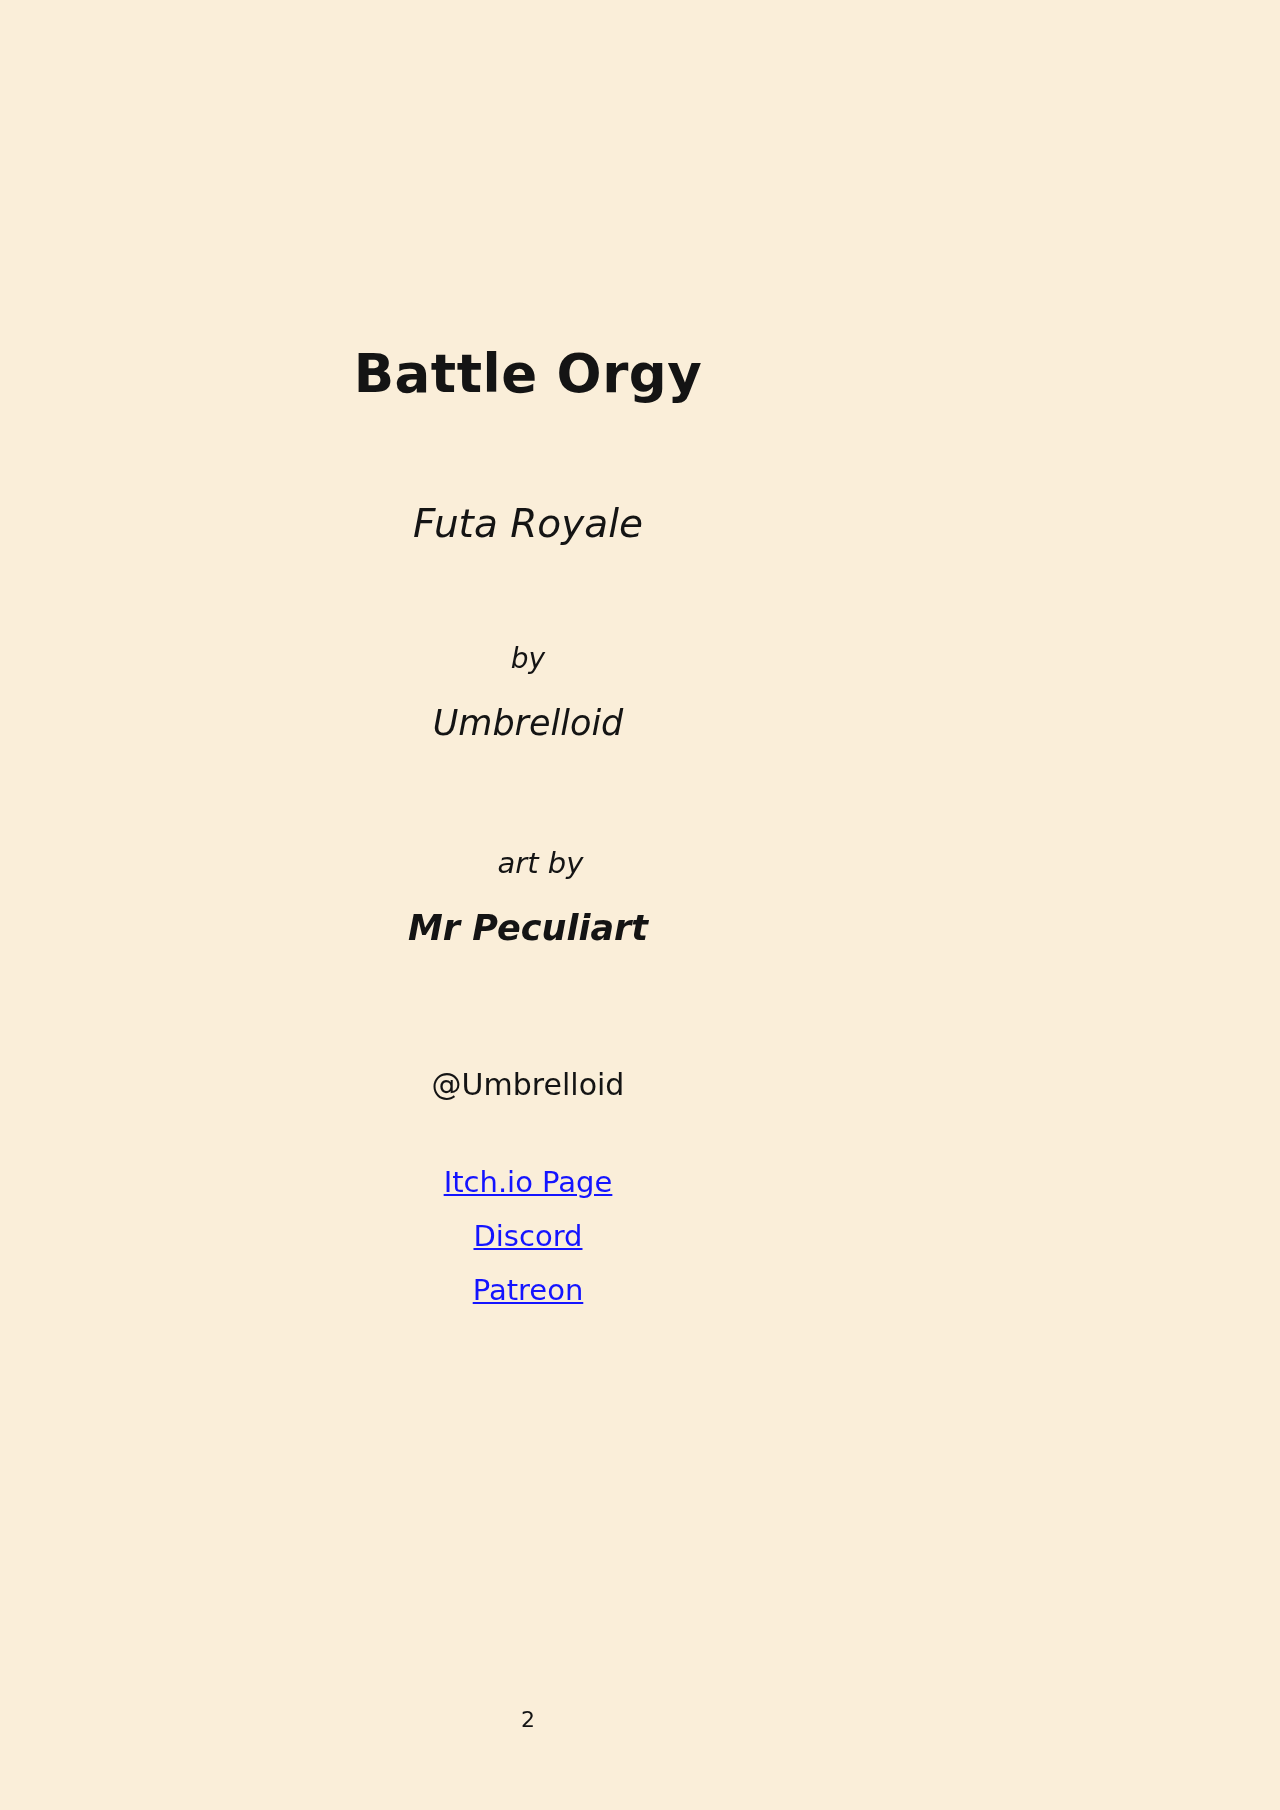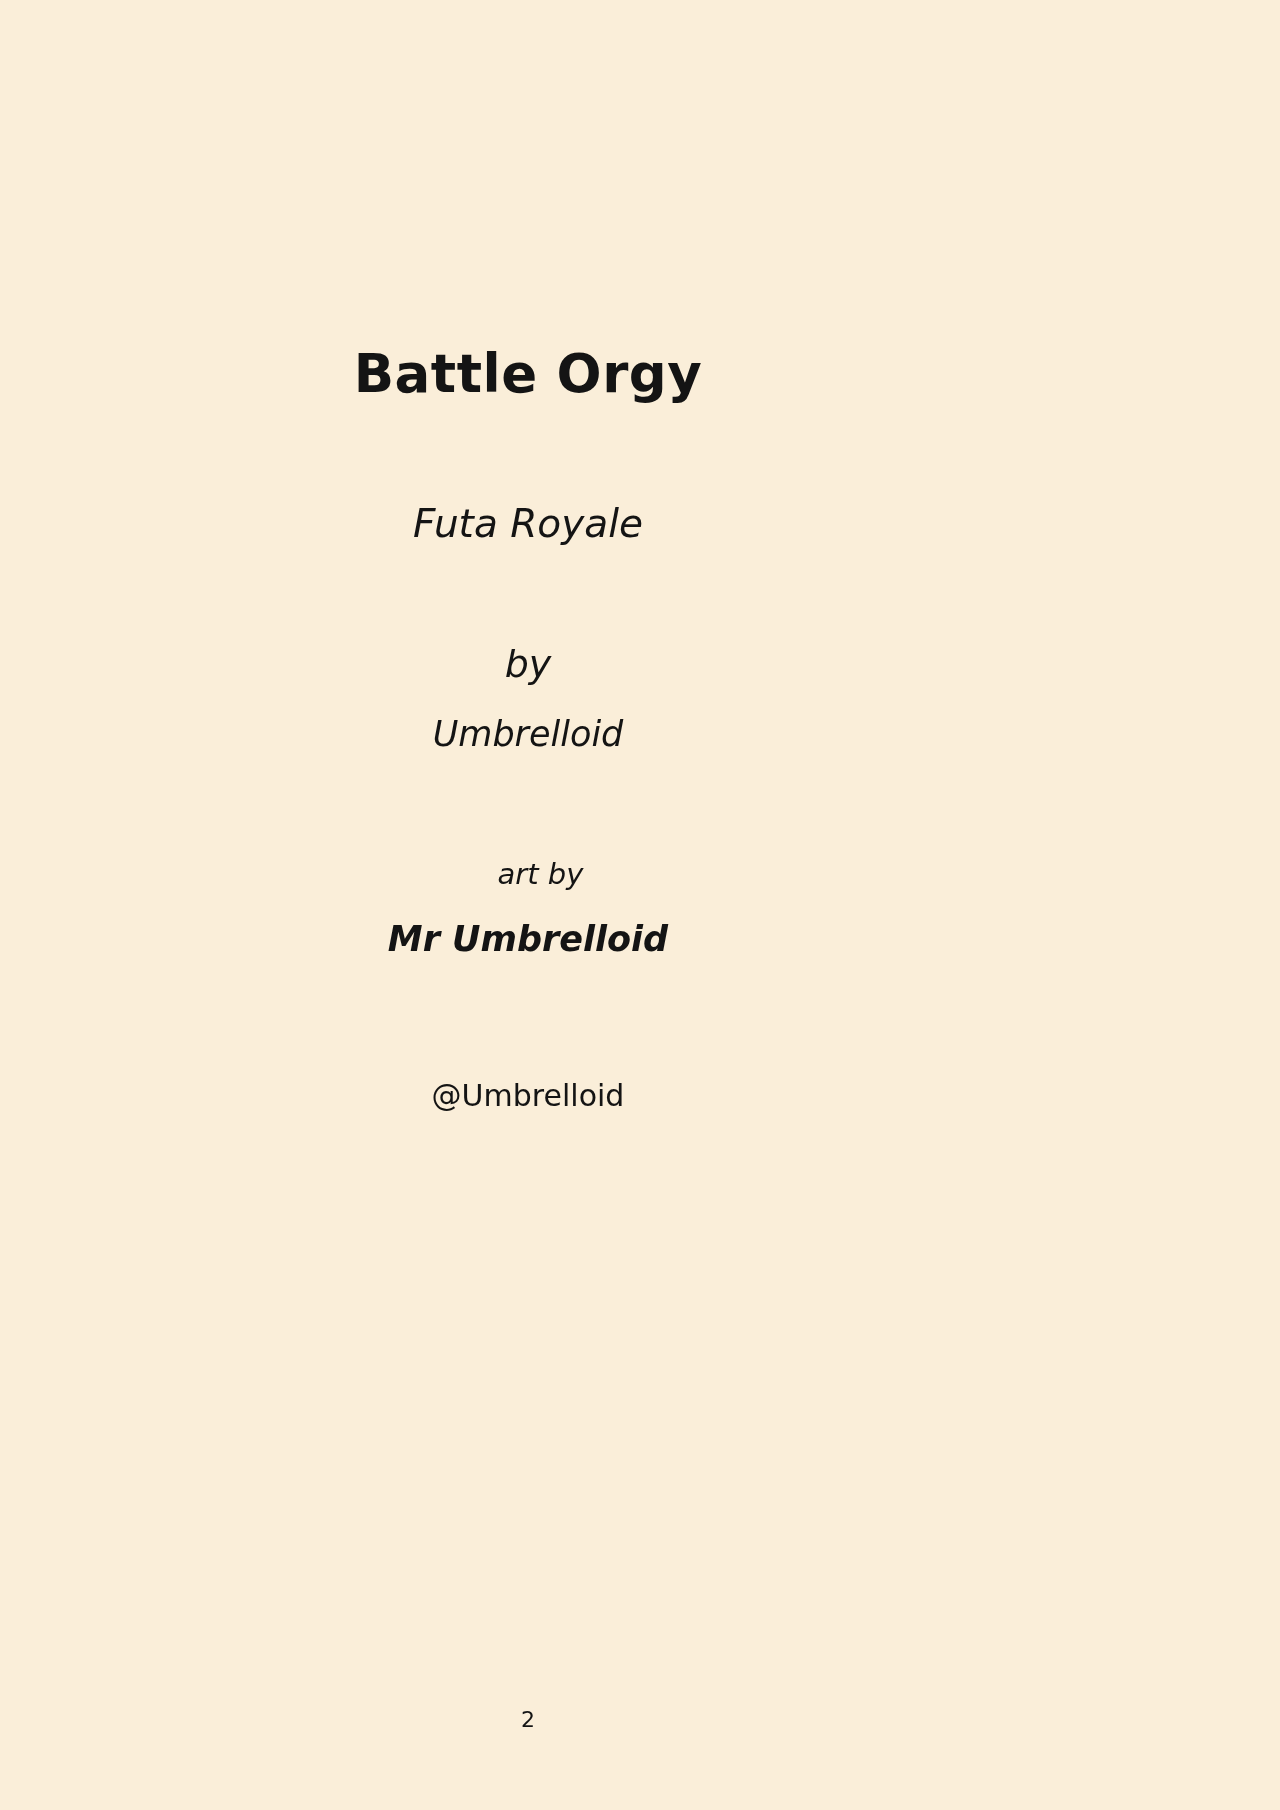--- a/index.html
+++ b/index.html
@@ -33,21 +33,21 @@
     line-height: 1.1;
   }
   .subtitle {
     font-size: 39px;
     font-style: italic;
     font-weight: 400;
     margin-top: 98px;
     text-align: center;
   }
   .by-label {
-    font-size: 38px;
+    font-size: 28px;
     font-style: italic;
     font-weight: 400;
     margin-top: 96px;
     text-align: center;
   }
   .author {
     font-size: 35px;
     font-style: italic;
     font-weight: normal;
     margin-top: 28px;
@@ -106,20 +106,25 @@
   <div class="title">Battle Orgy</div>
 
   <div class="subtitle">Futa Royale</div>
 
   <div class="by-label">by</div>
 
   <div class="author">Umbrelloid</div>
 
   <div class="art-label">art by</div>
 
-  <div class="artist">Mr Umbrelloid</div>
+  <div class="artist">Mr Peculiart</div>
 
   <div class="handle">@Umbrelloid</div>
 
+  <div class="links">
+    <a href="#">Itch.io Page</a>
+    <a href="#">Discord</a>
+    <a href="#">Patreon</a>
+  </div>
 
   <div class="page-number">2</div>
 
 </div>
 
 </body></html>

